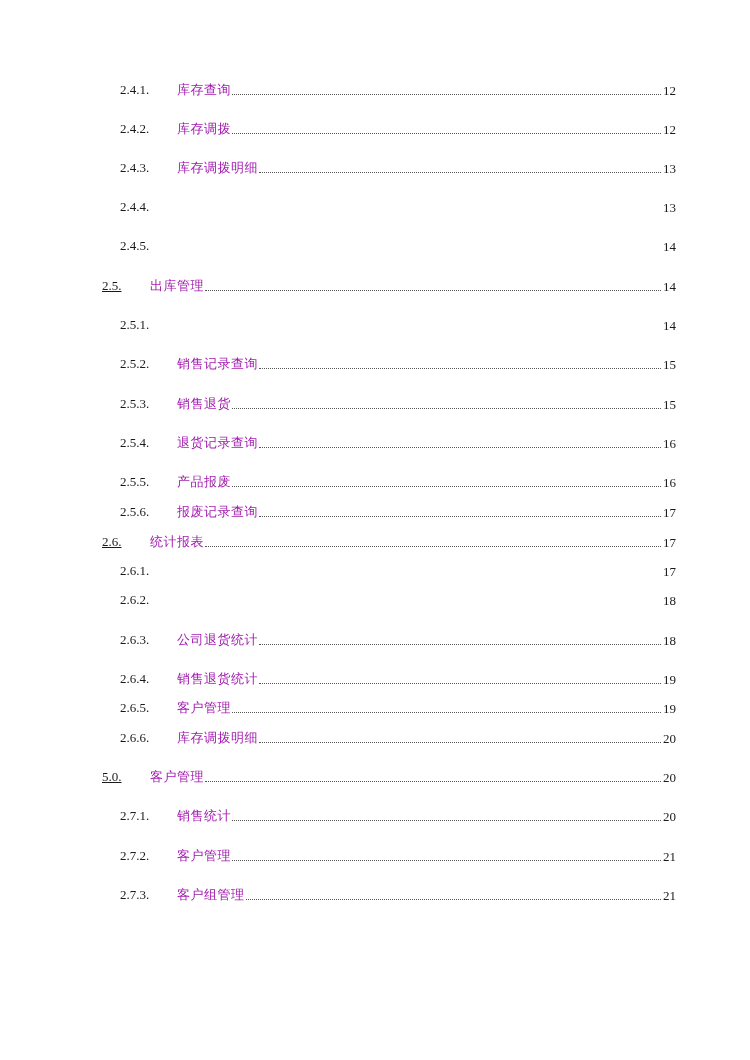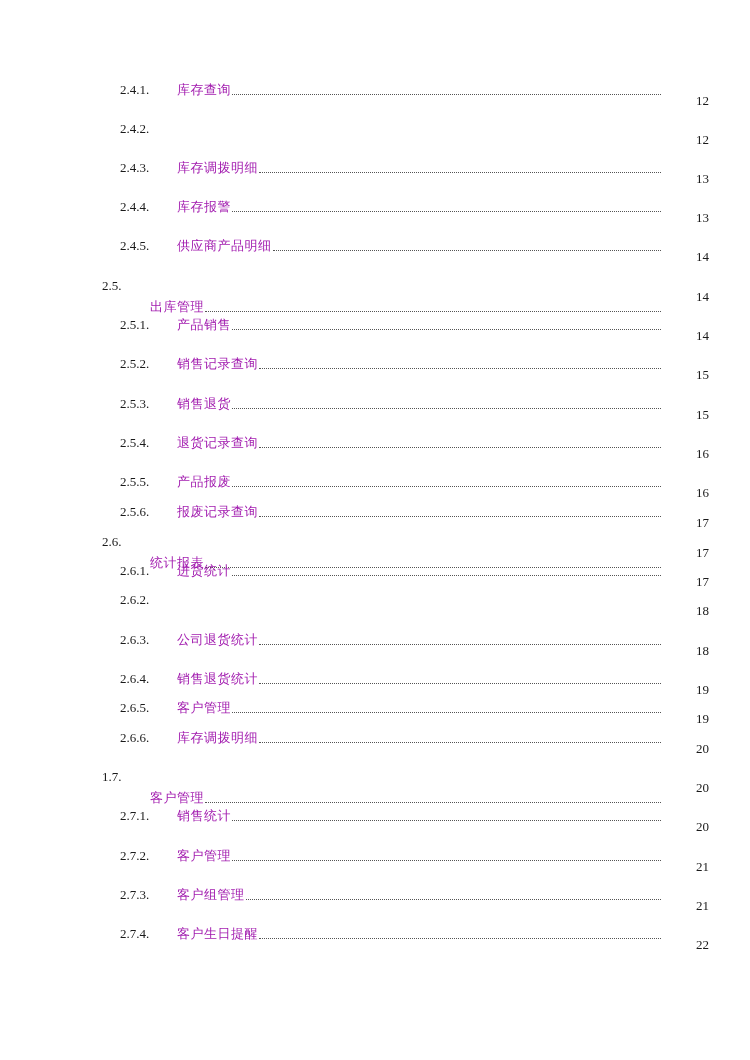--- a/index.html
+++ b/index.html
@@ -53,87 +53,78 @@
     }
     .toc-row .leader {
       flex: 1;
       border-bottom: 1px dotted #555;
       margin: 0 1px 4px 1px;
       height: 1px;
       align-self: flex-end;
     }
     .toc-row .page {
       position: absolute;
-      top: 11px;
+      top: 1px;
       left: 663px;
       white-space: nowrap;
       font-size: 13px;
-      margin-left: 33px;
     }
     
     .lvl3 .num { left: 120px; font-family: Liberation Serif, serif; }
     .lvl3 .title-wrap { left: 177px; }
     
-    .lvl2 .num { left: 102px; }
-    .lvl2 .title-wrap { left: 150px; margin-top: 21px; }
+    .lvl2 .num { left: 102px; text-decoration: underline; }
+    .lvl2 .title-wrap { left: 150px; }
   </style>
 </head>
 <body>
 
 <div class="toc">
   <div class="toc-row lvl3" style="top:81px">
     <span class="num">2.4.1.</span>
     <span class="title-wrap">
         <span class="title">库存查询</span>
         <span class="leader"></span>
       </span>
     <span class="page">12</span>
   </div>
   <div class="toc-row lvl3" style="top:120px">
     <span class="num">2.4.2.</span>
+    <span class="title-wrap">
+        <span class="title">库存调拨</span>
+        <span class="leader"></span>
+      </span>
     <span class="page">12</span>
   </div>
   <div class="toc-row lvl3" style="top:159px">
     <span class="num">2.4.3.</span>
     <span class="title-wrap">
         <span class="title">库存调拨明细</span>
         <span class="leader"></span>
       </span>
     <span class="page">13</span>
   </div>
   <div class="toc-row lvl3" style="top:198px">
     <span class="num">2.4.4.</span>
-    <span class="title-wrap">
-        <span class="title">库存报警</span>
-        <span class="leader"></span>
-      </span>
     <span class="page">13</span>
   </div>
   <div class="toc-row lvl3" style="top:237px">
     <span class="num">2.4.5.</span>
-    <span class="title-wrap">
-        <span class="title">供应商产品明细</span>
-        <span class="leader"></span>
-      </span>
     <span class="page">14</span>
   </div>
   <div class="toc-row lvl2" style="top:277px">
     <span class="num">2.5.</span>
     <span class="title-wrap">
         <span class="title">出库管理</span>
         <span class="leader"></span>
       </span>
     <span class="page">14</span>
   </div>
   <div class="toc-row lvl3" style="top:316px">
     <span class="num">2.5.1.</span>
-    <span class="title-wrap">
-        <span class="title">产品销售</span>
-        <span class="leader"></span>
-      </span>
     <span class="page">14</span>
   </div>
   <div class="toc-row lvl3" style="top:355px">
     <span class="num">2.5.2.</span>
     <span class="title-wrap">
         <span class="title">销售记录查询</span>
         <span class="leader"></span>
       </span>
     <span class="page">15</span>
   </div>
@@ -172,24 +163,20 @@
   <div class="toc-row lvl2" style="top:533px">
     <span class="num">2.6.</span>
     <span class="title-wrap">
         <span class="title">统计报表</span>
         <span class="leader"></span>
       </span>
     <span class="page">17</span>
   </div>
   <div class="toc-row lvl3" style="top:562px">
     <span class="num">2.6.1.</span>
-    <span class="title-wrap">
-        <span class="title">进货统计</span>
-        <span class="leader"></span>
-      </span>
     <span class="page">17</span>
   </div>
   <div class="toc-row lvl3" style="top:591px">
     <span class="num">2.6.2.</span>
     <span class="page">18</span>
   </div>
   <div class="toc-row lvl3" style="top:631px">
     <span class="num">2.6.3.</span>
     <span class="title-wrap">
         <span class="title">公司退货统计</span>
@@ -215,21 +202,21 @@
   </div>
   <div class="toc-row lvl3" style="top:729px">
     <span class="num">2.6.6.</span>
     <span class="title-wrap">
         <span class="title">库存调拨明细</span>
         <span class="leader"></span>
       </span>
     <span class="page">20</span>
   </div>
   <div class="toc-row lvl2" style="top:768px">
-    <span class="num">1.7.</span>
+    <span class="num">5.0.</span>
     <span class="title-wrap">
         <span class="title">客户管理</span>
         <span class="leader"></span>
       </span>
     <span class="page">20</span>
   </div>
   <div class="toc-row lvl3" style="top:807px">
     <span class="num">2.7.1.</span>
     <span class="title-wrap">
         <span class="title">销售统计</span>
@@ -245,22 +232,14 @@
       </span>
     <span class="page">21</span>
   </div>
   <div class="toc-row lvl3" style="top:886px">
     <span class="num">2.7.3.</span>
     <span class="title-wrap">
         <span class="title">客户组管理</span>
         <span class="leader"></span>
       </span>
     <span class="page">21</span>
-  </div>
-  <div class="toc-row lvl3" style="top:925px">
-    <span class="num">2.7.4.</span>
-    <span class="title-wrap">
-        <span class="title">客户生日提醒</span>
-        <span class="leader"></span>
-      </span>
-    <span class="page">22</span>
   </div>
 </div>
 
 </body></html>

